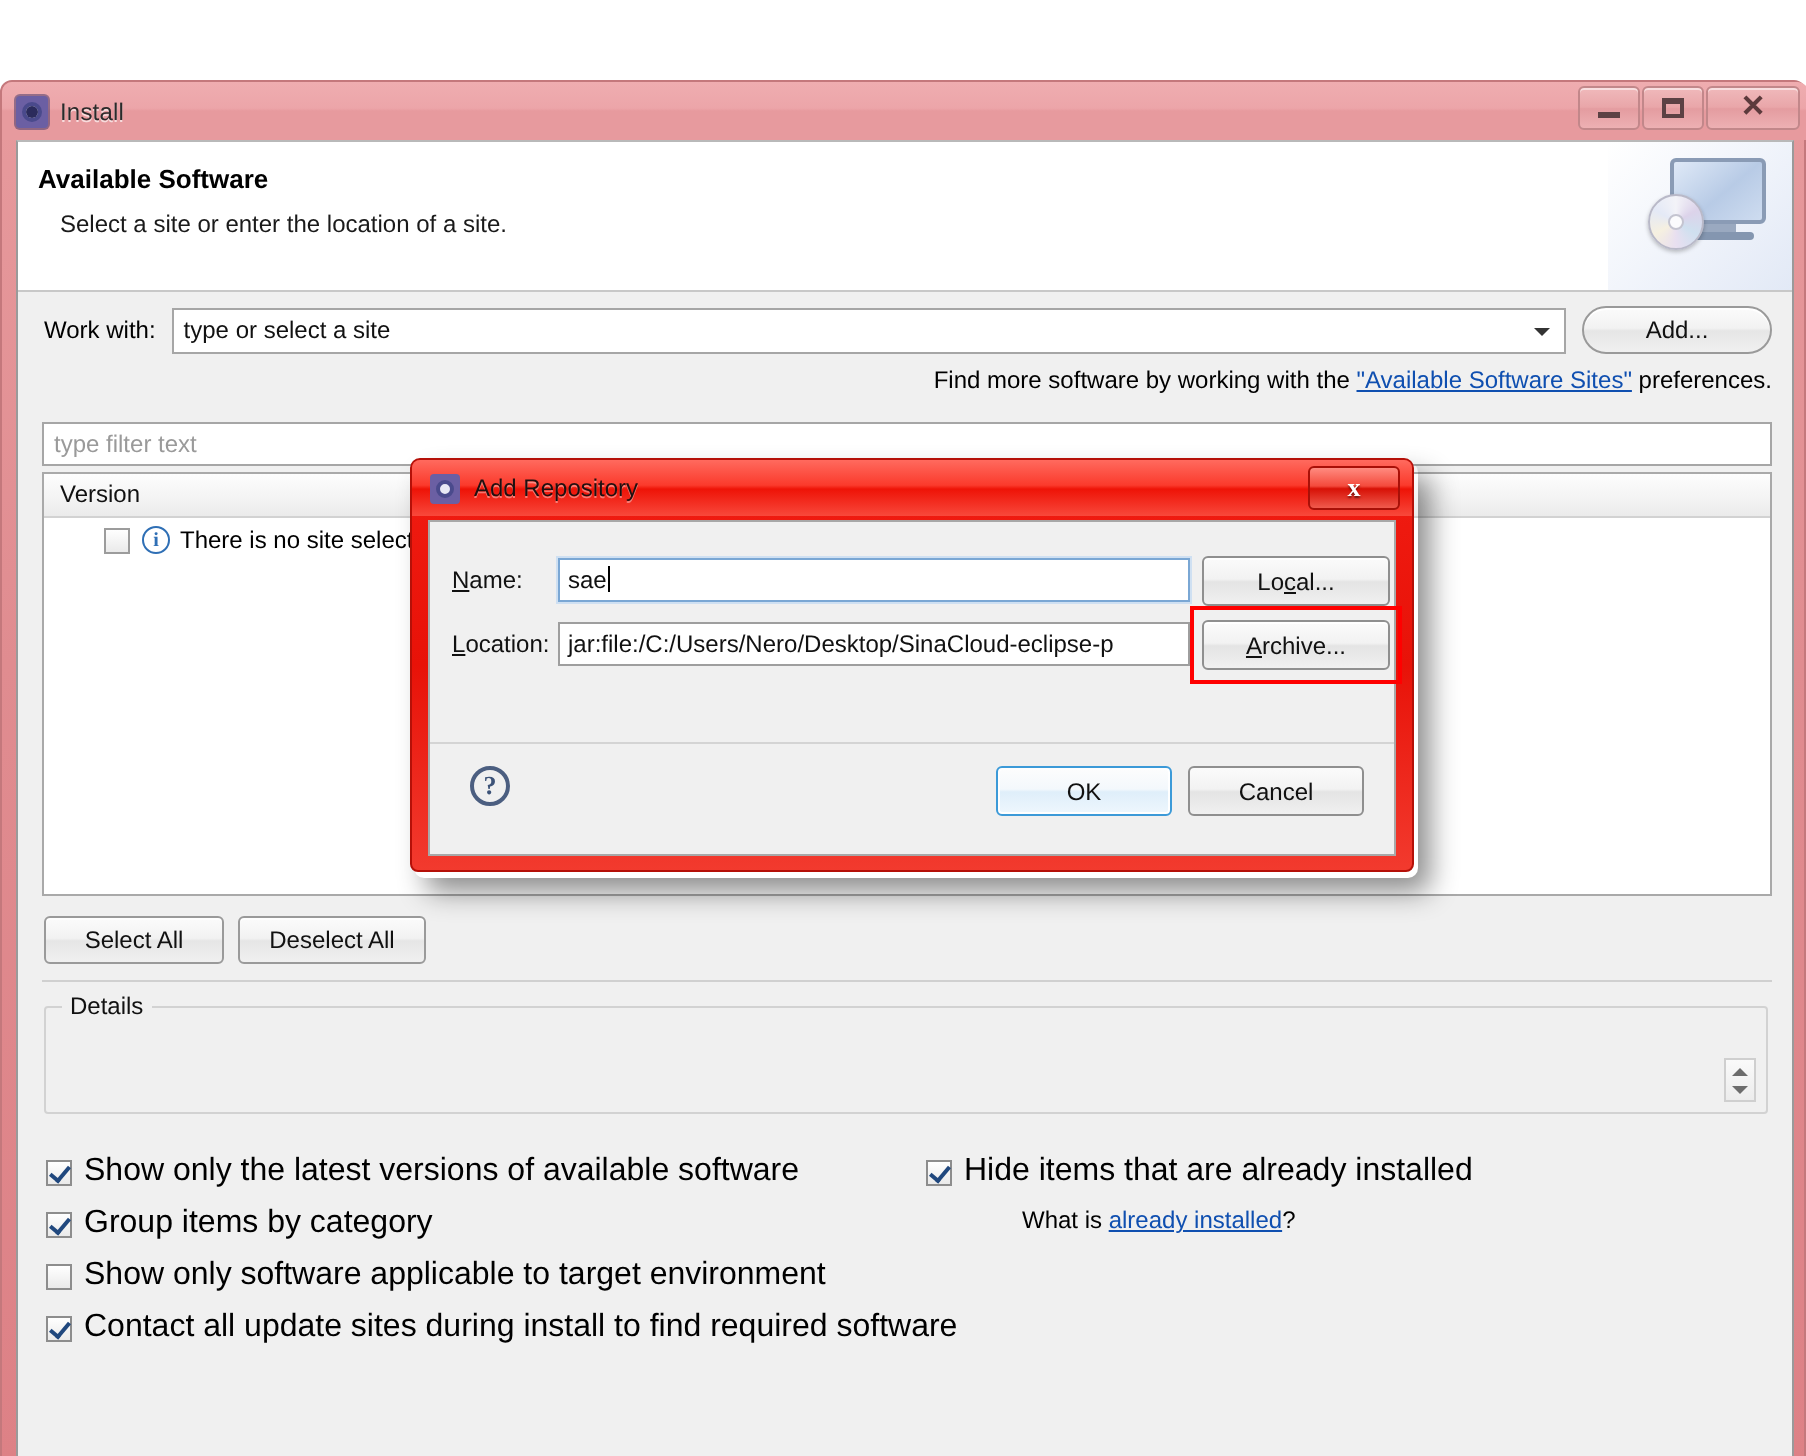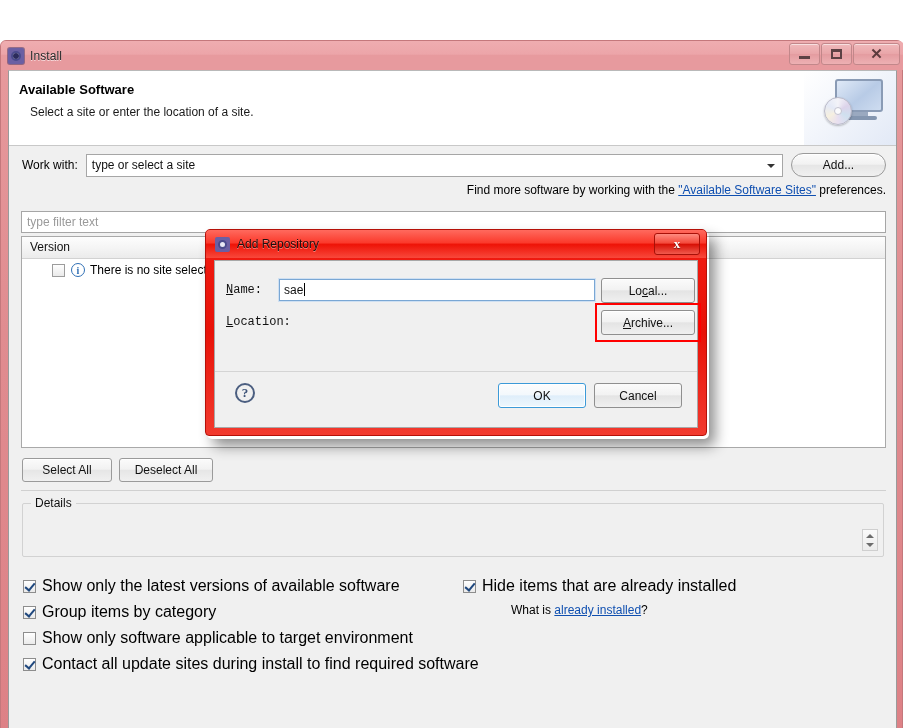--- a/index.html
+++ b/index.html
@@ -405,21 +405,21 @@
   }
   #modal-body {
     position: absolute; left: 8px; top: 30px;
     width: 484px; height: 168px;
     background: #f0f0f0;
     border: 1px solid #a8a8a8;
     box-sizing: border-box;
   }
   #modal-fields { position: relative; height: 108px; }
   .field-label {
-    position: absolute; font-size: 12px; color: #111; font-family: Liberation Mono, monospace;
+    position: absolute; font-size: 12px; color: #111;
   }
   .field-label .mn { text-decoration: underline; }
   #lbl-name { left: 11px; top: 22px; }
   #lbl-location { left: 11px; top: 54px; }
   .field-input {
     position: absolute; height: 22px;
     background: #fff;
     box-sizing: border-box;
     font-size: 12px; color: #111;
     padding: 3px 0 0 4px;
@@ -606,20 +606,21 @@
     <div id="modal-close">x</div>
   </div>
 
   <div id="modal-body">
     <div id="modal-fields">
       <div class="field-label" id="lbl-name"><span class="mn">N</span><span>ame:</span></div>
       <div class="field-input" id="inp-name"><span>sae</span><span class="caret"></span></div>
       <button class="side-btn" id="btn-local"><span>Lo</span><span class="mn">c</span><span>al...</span></button>
 
       <div class="field-label" id="lbl-location"><span class="mn">L</span><span>ocation:</span></div>
+      <div class="field-input" id="inp-location">jar:file:/C:/Users/Nero/Desktop/SinaCloud-eclipse-p</div>
       <button class="side-btn" id="btn-archive"><span class="mn">A</span><span>rchive...</span></button>
       <div id="archive-highlight"></div>
     </div>
 
     <div id="modal-sep"></div>
     <div id="modal-help">?</div>
     <button class="modal-btn" id="btn-ok">OK</button>
     <button class="modal-btn" id="btn-cancel-modal">Cancel</button>
   </div>
 </div>

